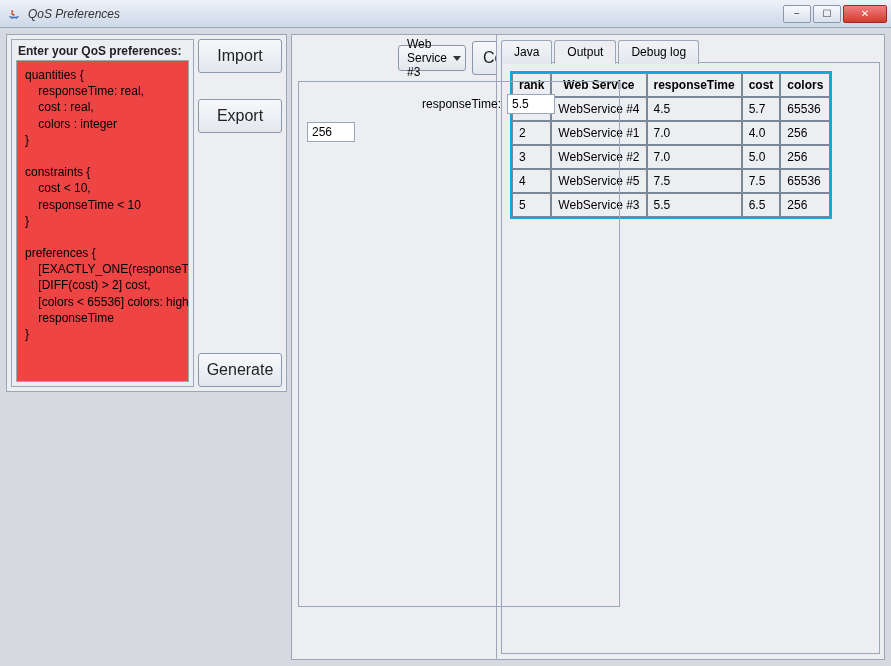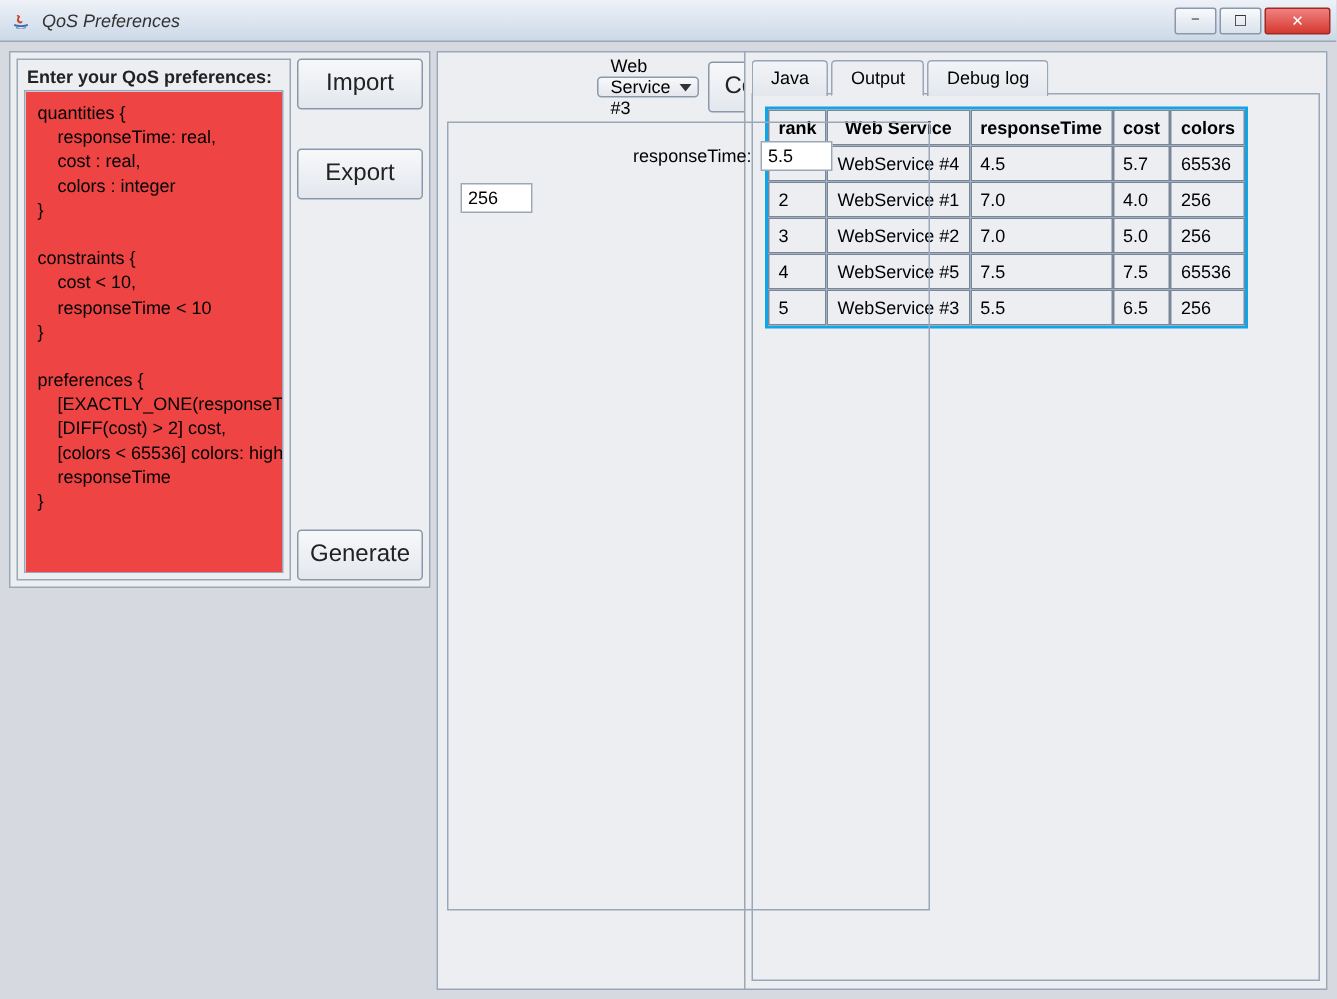--- a/index.html
+++ b/index.html
@@ -132,21 +132,21 @@
     gap: 6px;
     padding: 6px;
     justify-content: flex-start;
     align-items: center;
     margin-left: 100px;
   }
   .dropdown {
     border: 1px solid #8a98aa;
     background: linear-gradient(to bottom,#f7f8fa,#e3e7ed);
     border-radius: 3px;
-    height: 14px;
+    height: 26px;
     display: flex;
     align-items: center;
     padding: 0 4px 0 8px;
     font-size: 12px;
     gap: 6px;
   }
   .dropdown .arrow {
     width: 0; height: 0;
     border-left: 4px solid transparent;
     border-right: 4px solid transparent;

